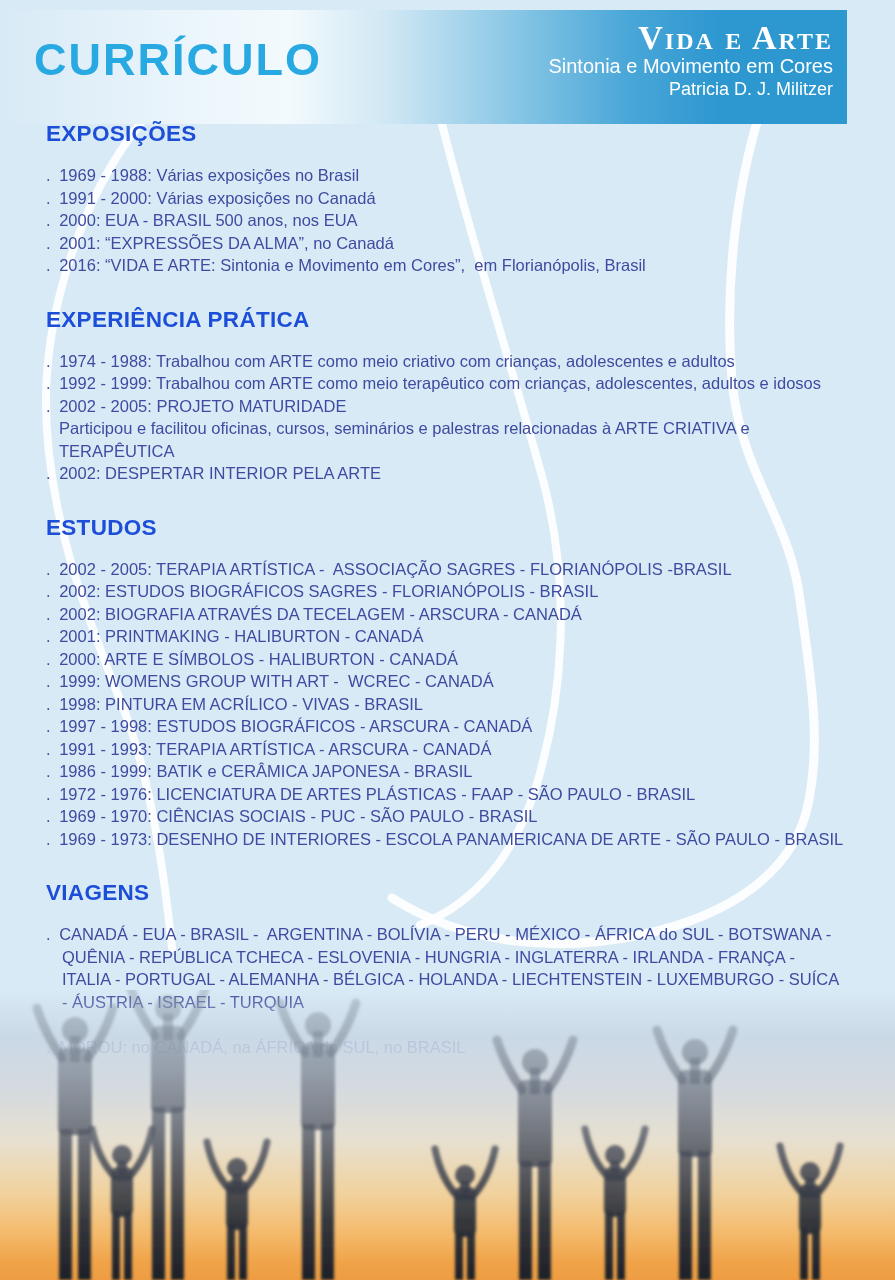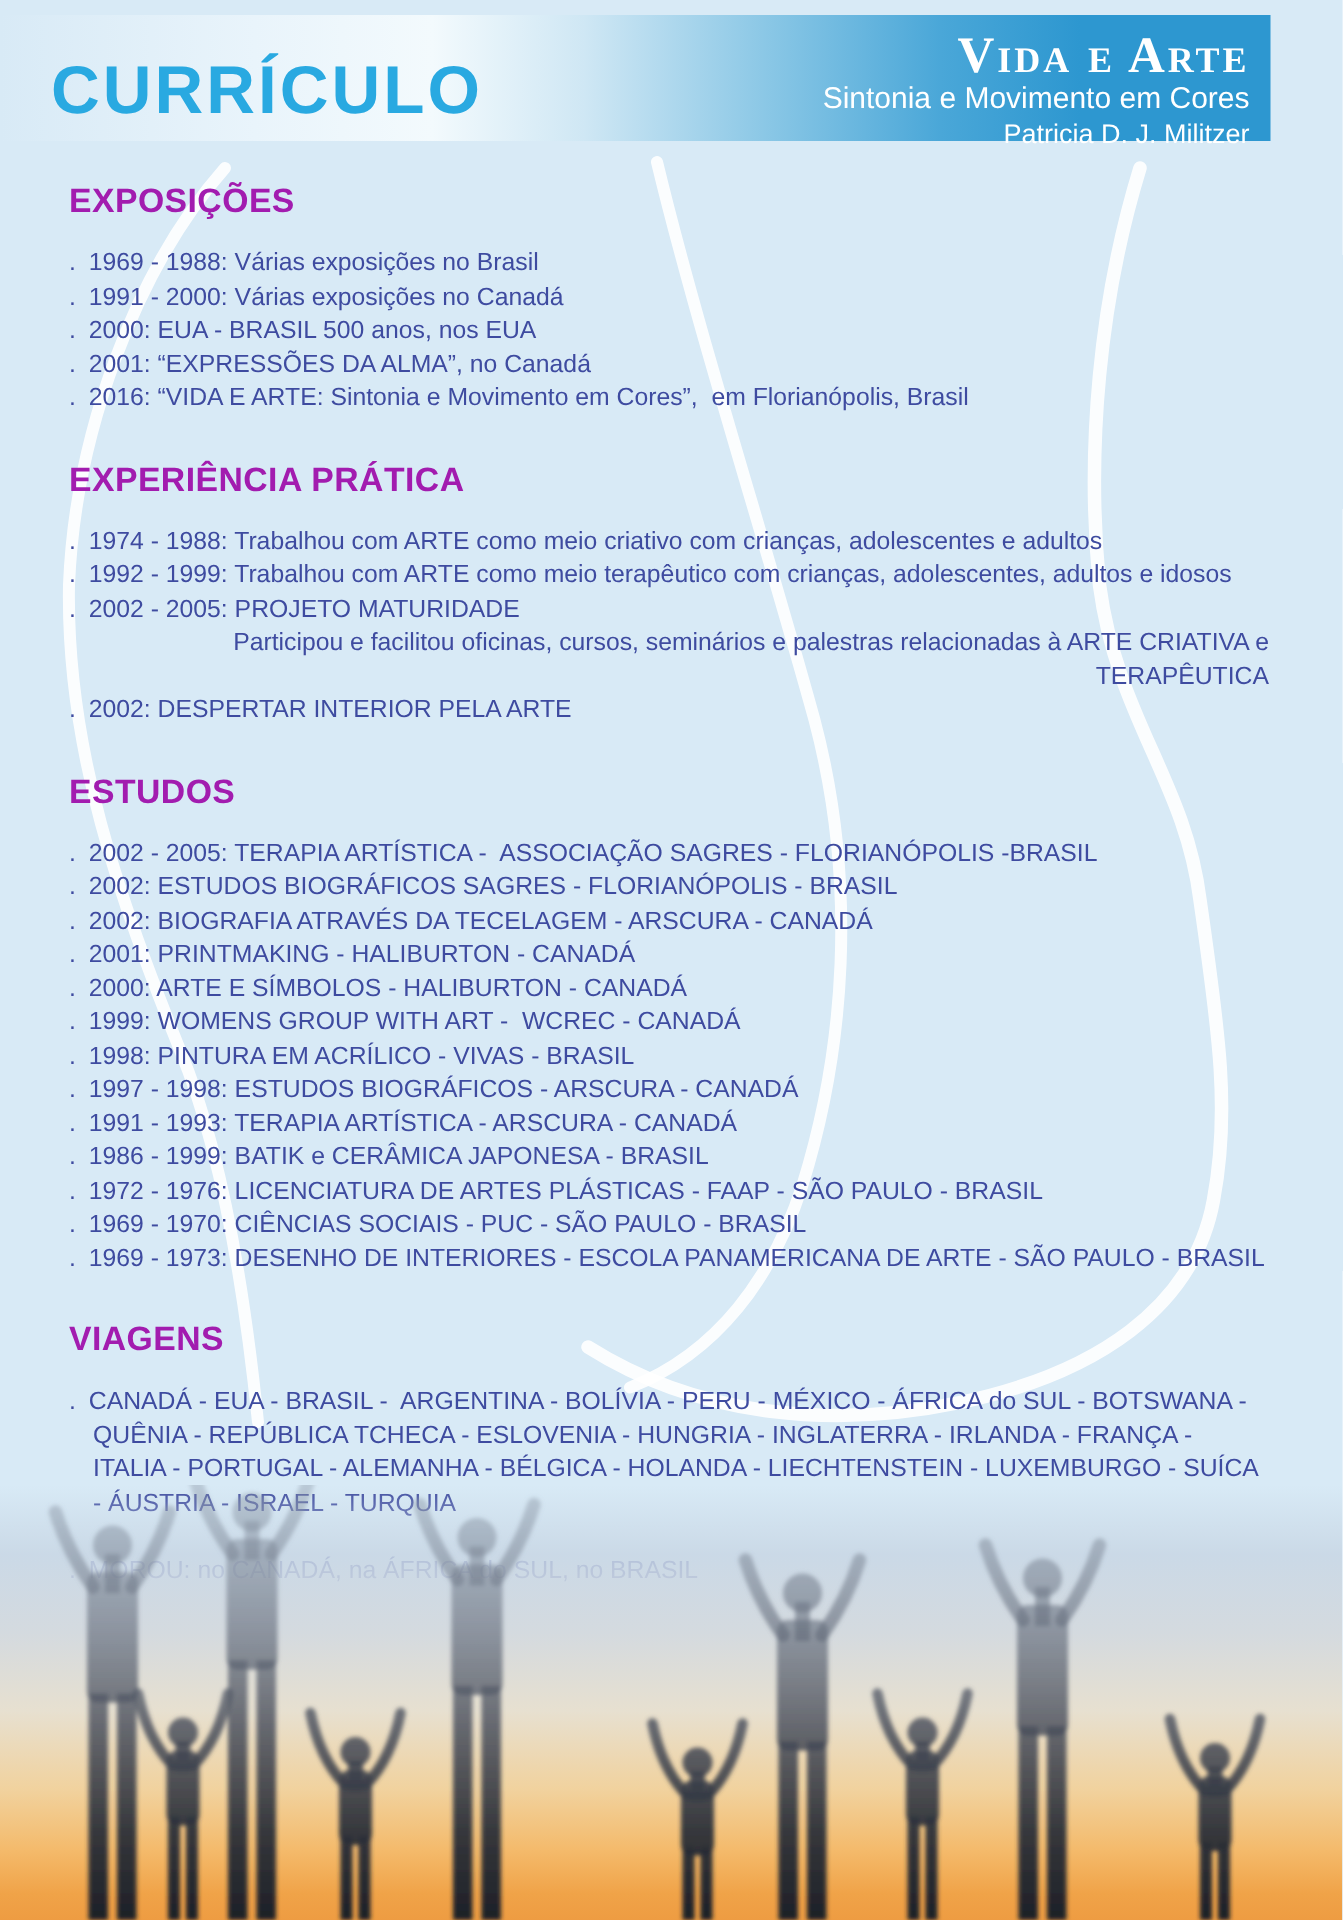--- a/index.html
+++ b/index.html
@@ -3,21 +3,21 @@
 <meta charset="utf-8">
 <style>
   html,body{margin:0;padding:0;}
   .page{
     position:relative; width:895px; height:1280px; overflow:hidden;
     background:#d8eaf6;
     font-family:"Liberation Sans", sans-serif;
   }
   
   .banner{
-    position:absolute; top:10px; left:0; width:847px; height:84px;
+    position:absolute; top:10px; left:0; width:847px; height:114px;
     background:linear-gradient(90deg,
       #d8eaf6 0%, #e9f4fb 20%, #f3fafd 34%, #cfe7f4 46%,
       #8cc8e6 60%, #4aa7d8 74%, #2d97d0 85%, #2d97d0 100%);
   }
   .curriculo{
     position:absolute; left:34px; top:24px; margin:0;
     font-size:45px; font-weight:bold; letter-spacing:2px;
     color:#29a9e1;
   }
   .brand{
@@ -33,28 +33,28 @@
   
   .swirls{ position:absolute; left:0; top:0; pointer-events:none; }
   
   .content{
     position:absolute; top:120px; left:46px; width:800px;
     color:#3e4ba0;
   }
   .sec{ margin:0 0 29px 0; }
   .sec h2{
     margin:0 0 16px 0; font-size:22.5px; font-weight:bold;
-    color:#a21caf; letter-spacing:0.3px; line-height:28px;
+    color:#1d4ed8; letter-spacing:0.3px; line-height:28px;
   }
   .item{
     margin:0; font-size:16.5px; line-height:22.5px;
     padding-left:16px; text-indent:-16px;
   }
   .item .txt{ white-space:pre-wrap; }
-  .item.cont{ padding-left:13px; text-indent:0;text-align:right; }
+  .item.cont{ padding-left:13px; text-indent:0; }
   .item.gap{ margin-top:23px; }
   .bullet{ letter-spacing:2px; }
   
   .sunset{
     position:absolute; left:0; bottom:0; width:895px; height:290px;
     background:linear-gradient(180deg,
       rgba(216,234,246,0) 0%, rgba(200,214,228,0.85) 16%,
       #d4dadf 34%, #e7e0d0 52%, #f1d29e 70%,
       #f4ba6b 84%, #f0a348 94%, #ee9c42 100%);
   }

